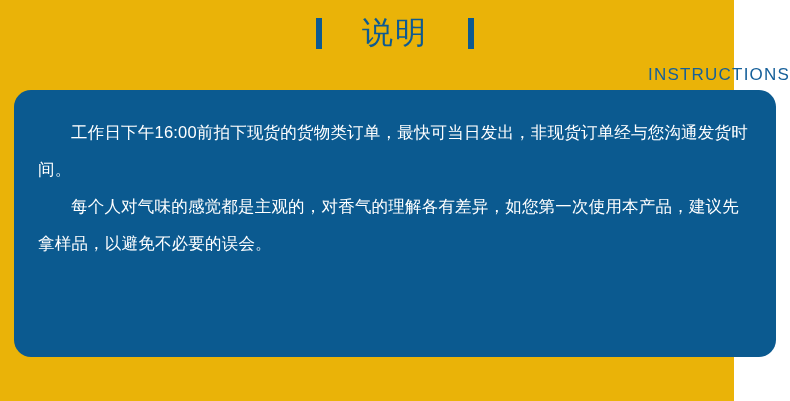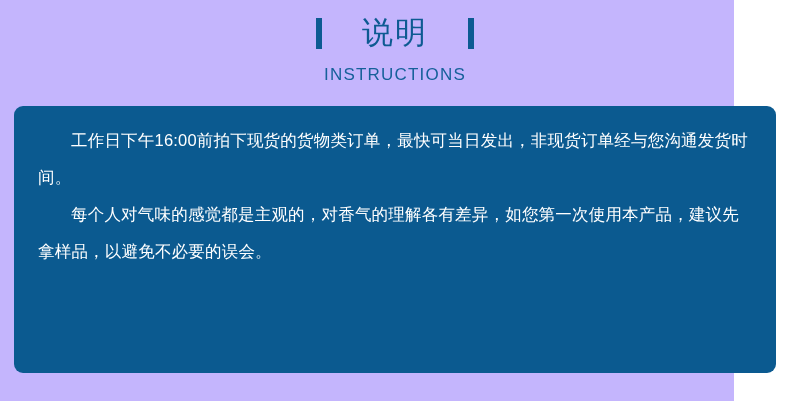--- a/index.html
+++ b/index.html
@@ -10,21 +10,21 @@
     width: 790px;
     height: 401px;
     background: #ffffff;
     font-family: "Liberation Sans", "DejaVu Sans", sans-serif;
     overflow: hidden;
   }
   .page {
     position: relative;
     width: 734px;
     height: 401px;
-    background: #c4b5fd;
+    background: #eab308;
   }
 
   
   .header {
     position: absolute;
     left: 0;
     top: 0;
     width: 790px;
     height: 100px;
   }
@@ -50,39 +50,39 @@
     color: #0d5a92;
     font-weight: 400;
     letter-spacing: 2px;
     white-space: nowrap;
   }
   .subtitle {
     position: absolute;
     left: 0;
     top: 64px;
     width: 790px;
-    text-align: center;
+    text-align: right;
     font-size: 17px;
     line-height: 21px;
     color: #16609a;
     letter-spacing: 1.2px;
     font-weight: 400;
   }
 
   
   .panel {
     position: absolute;
     left: 14px;
-    top: 106px;
+    top: 90px;
     width: 762px;
     height: 267px;
     background: #0b5a90;
-    border-radius: 9px;
+    border-radius: 17px;
     box-sizing: border-box;
-    padding: 16px 22px 16px 24px;
+    padding: 24px 22px 16px 24px;
   }
   .para {
     color: #ffffff;
     font-size: 16.5px;
     line-height: 37px;
     text-indent: 2em;
     margin: 0;
     letter-spacing: 0.2px;
     text-align: left;
   }

